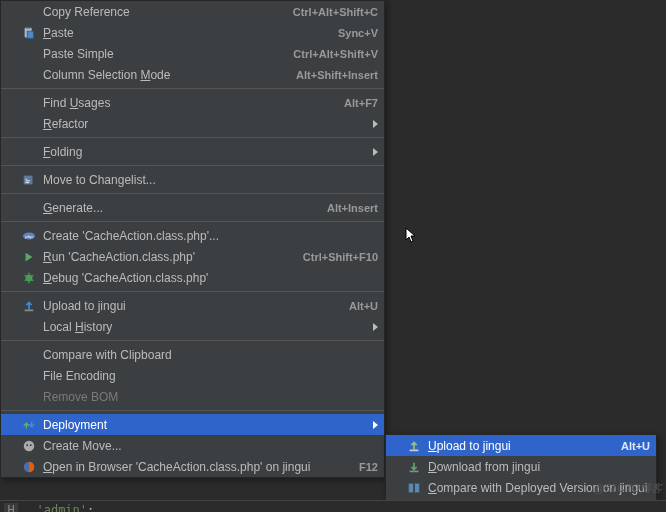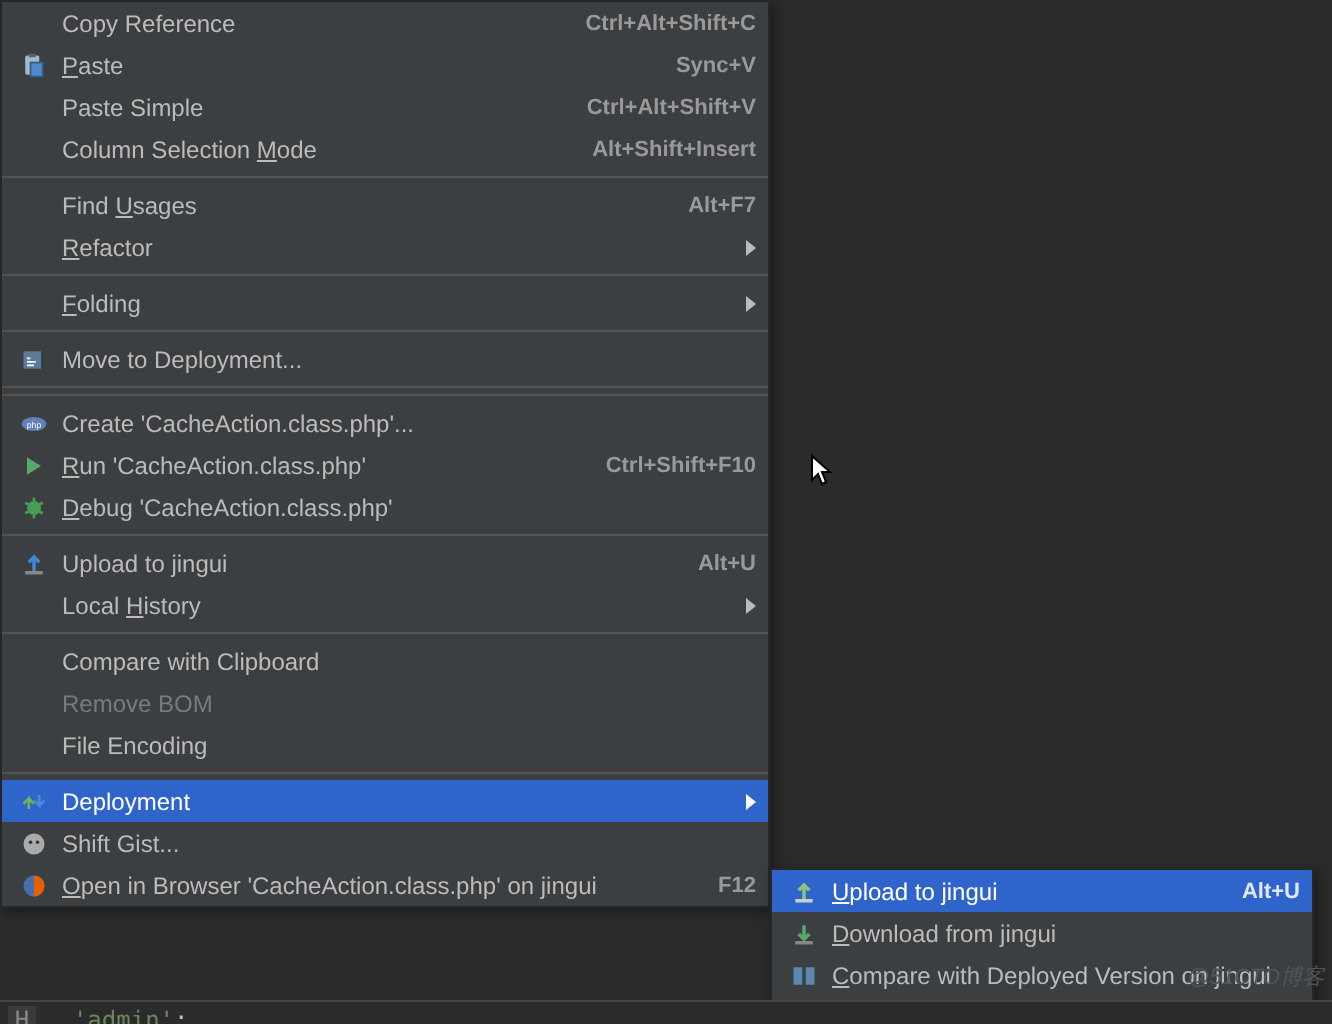--- a/index.html
+++ b/index.html
@@ -23,21 +23,21 @@
     width: 383px;
   }
   .sub-menu {
     left: 385px; top: 434px;
     width: 270px;
   }
   .row {
     display: flex;
     align-items: center;
     height: 21px;
-    padding: 0 6px 0 8px;
+    padding: 0 6px 0 20px;
     white-space: nowrap;
   }
   .row.sel {
     background: #2f65ca;
     color: #ffffff;
   }
   .row.dim { color: #7a7a7a; }
   .sep {
     height: 1px;
     background: #555555;
@@ -158,27 +158,33 @@
 
   <div class="sep"></div>
 
   <div class="row">
     <span class="icon">
       <svg class="icon-svg" viewBox="0 0 16 16">
           <rect x="2" y="3" width="10" height="10" fill="#5c7a99"></rect>
           <path d="M4 7 L6 7 M4 9 L9 9 M4 11 L8 11" stroke="#fff" stroke-width="1"></path>
         </svg>
     </span>
-    <span class="label">Move to Deployment...</span>
-    <span class="spacer"></span>
-  </div>
-
-  <div class="sep"></div>
-
-
+    <span class="label">Move to Changelist...</span>
+    <span class="spacer"></span>
+  </div>
+
+  <div class="sep"></div>
+
+
+  <div class="row">
+    <span class="icon"></span>
+    <span class="label"><span class="mn">G</span>enerate...</span>
+    <span class="spacer"></span>
+    <span class="shortcut">Alt+Insert</span>
+  </div>
 
   <div class="sep"></div>
 
   <div class="row">
     <span class="icon">
       <svg class="icon-svg" viewBox="0 0 16 16">
           <ellipse cx="8" cy="8" rx="7" ry="4" fill="#6181b8"></ellipse>
           <text x="8" y="10" font-size="5" text-anchor="middle" fill="#fff">php</text>
         </svg>
     </span>
@@ -230,29 +236,29 @@
   </div>
 
   <div class="sep"></div>
 
   <div class="row">
     <span class="icon"></span>
     <span class="label">Compare with Clipboard</span>
     <span class="spacer"></span>
   </div>
 
+  <div class="row">
+    <span class="icon"></span>
+    <span class="label">File Encoding</span>
+    <span class="spacer"></span>
+  </div>
+
   <div class="row dim">
     <span class="icon"></span>
     <span class="label">Remove BOM</span>
-    <span class="spacer"></span>
-  </div>
-
-  <div class="row">
-    <span class="icon"></span>
-    <span class="label">File Encoding</span>
     <span class="spacer"></span>
   </div>
 
   <div class="sep"></div>
 
   <div class="row sel">
     <span class="icon">
       <svg class="icon-svg" viewBox="0 0 16 16">
           <path d="M5 12 L5 6 L2 9 M5 6 L8 9" stroke="#6fb15b" stroke-width="1.5" fill="none"></path>
           <path d="M11 4 L11 10 L8 7 M11 10 L14 7" stroke="#488dd1" stroke-width="1.5" fill="none"></path>
@@ -264,21 +270,21 @@
   </div>
 
   <div class="row">
     <span class="icon">
       <svg class="icon-svg" viewBox="0 0 16 16">
           <circle cx="8" cy="8" r="6" fill="#aaa"></circle>
           <circle cx="6" cy="7" r="1" fill="#333"></circle>
           <circle cx="10" cy="7" r="1" fill="#333"></circle>
         </svg>
     </span>
-    <span class="label">Shift Gist...</span>
+    <span class="label">Create Move...</span>
     <span class="spacer"></span>
   </div>
 
   <div class="row">
     <span class="icon">
       <svg class="icon-svg" viewBox="0 0 16 16">
           <circle cx="8" cy="8" r="6" fill="#4a6ea9"></circle>
           <path d="M8 2 A6 6 0 0 1 14 8 A6 6 0 0 1 8 14 L8 8 Z" fill="#e66000"></path>
         </svg>
     </span>

